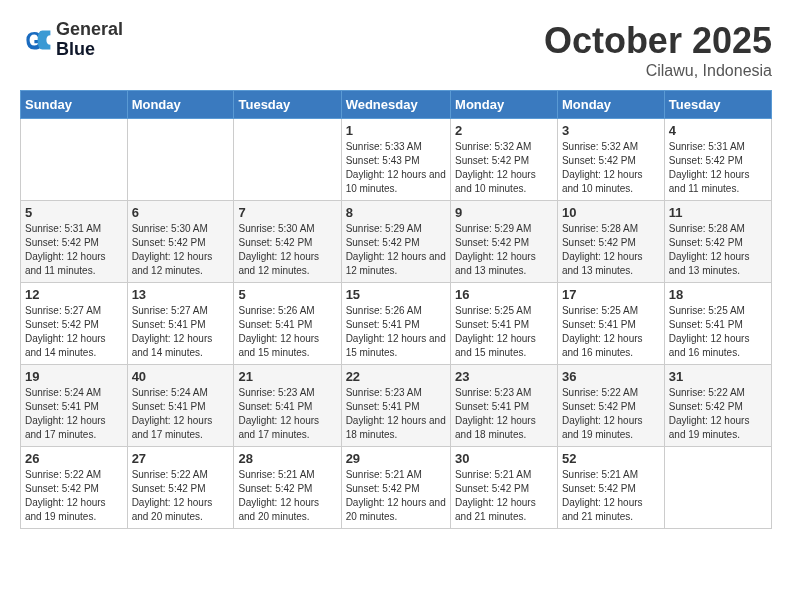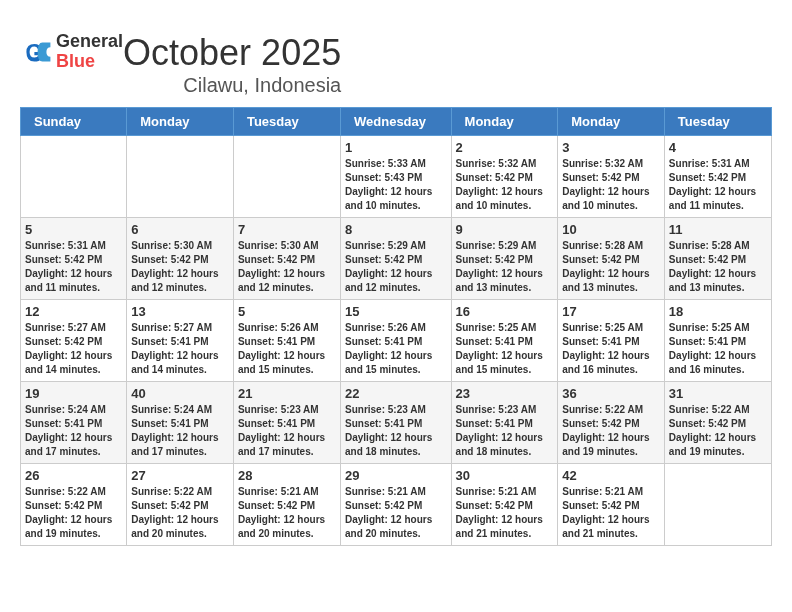--- a/index.html
+++ b/index.html
@@ -5,64 +5,64 @@
     * { box-sizing: border-box; margin: 0; padding: 0; }
     body {
       font-family: Arial, sans-serif;
       background: #fff;
       width: 792px;
       min-height: 612px;
       padding: 20px;
     }
     .header {
       display: flex;
+      justify-content: space-between;
       align-items: flex-start;
       margin-bottom: 10px;
-      margin-top: 12px;
     }
     .logo {
       display: flex;
       align-items: center;
     }
     .logo-text {
       display: flex;
       flex-direction: column;
       font-size: 18px;
       font-weight: bold;
       color: #333;
       line-height: 1.1;
     }
     .logo-text .general { color: #333; }
-    .logo-text .blue { color: #ef4444; }
+    .logo-text .blue { color: #0f172a; }
     .logo-icon {
       width: 32px;
       height: 32px;
       margin-right: 4px;
     }
     .title-block {
       text-align: right;
     }
     .month-title {
       font-size: 36px;
-      font-weight: normal;
+      font-weight: bold;
       color: #333;
     }
     .location {
-      font-size: 20px;
+      font-size: 16px;
       color: #555;
     }
     .calendar {
       width: 100%;
       border-collapse: collapse;
       border: 1px solid #ccc;
     }
     .calendar th {
       background-color: #3a7abf;
       color: #fff;
-      padding: 6px 13px;
+      padding: 6px 4px;
       text-align: left;
       font-size: 13px;
       border: 1px solid #5a9ad4;
     }
     .calendar td {
       vertical-align: top;
       padding: 4px;
       border: 1px solid #ccc;
       font-size: 10.5px;
       color: #333;
@@ -76,21 +76,20 @@
     .day-number {
       font-size: 13px;
       font-weight: bold;
       margin-bottom: 2px;
       display: block;
     }
     .day-info {
       font-size: 10px;
       color: #333;
       line-height: 1.4;
-      font-weight: bold;
     }
     .empty-cell {
       background: #f9f9f9;
     }
   </style>
 </head>
 <body>
 
 <div class="header">
   <div class="logo">
@@ -339,21 +338,21 @@
 and 20 minutes.</div>
         </td>
         <td>
           <span class="day-number">30</span>
           <div class="day-info">Sunrise: 5:21 AM
 Sunset: 5:42 PM
 Daylight: 12 hours
 and 21 minutes.</div>
         </td>
         <td>
-          <span class="day-number">42</span>
+          <span class="day-number">52</span>
           <div class="day-info">Sunrise: 5:21 AM
 Sunset: 5:42 PM
 Daylight: 12 hours
 and 21 minutes.</div>
         </td>
         <td class="empty-cell"></td>
       </tr>
     </tbody>
 </table>
 

